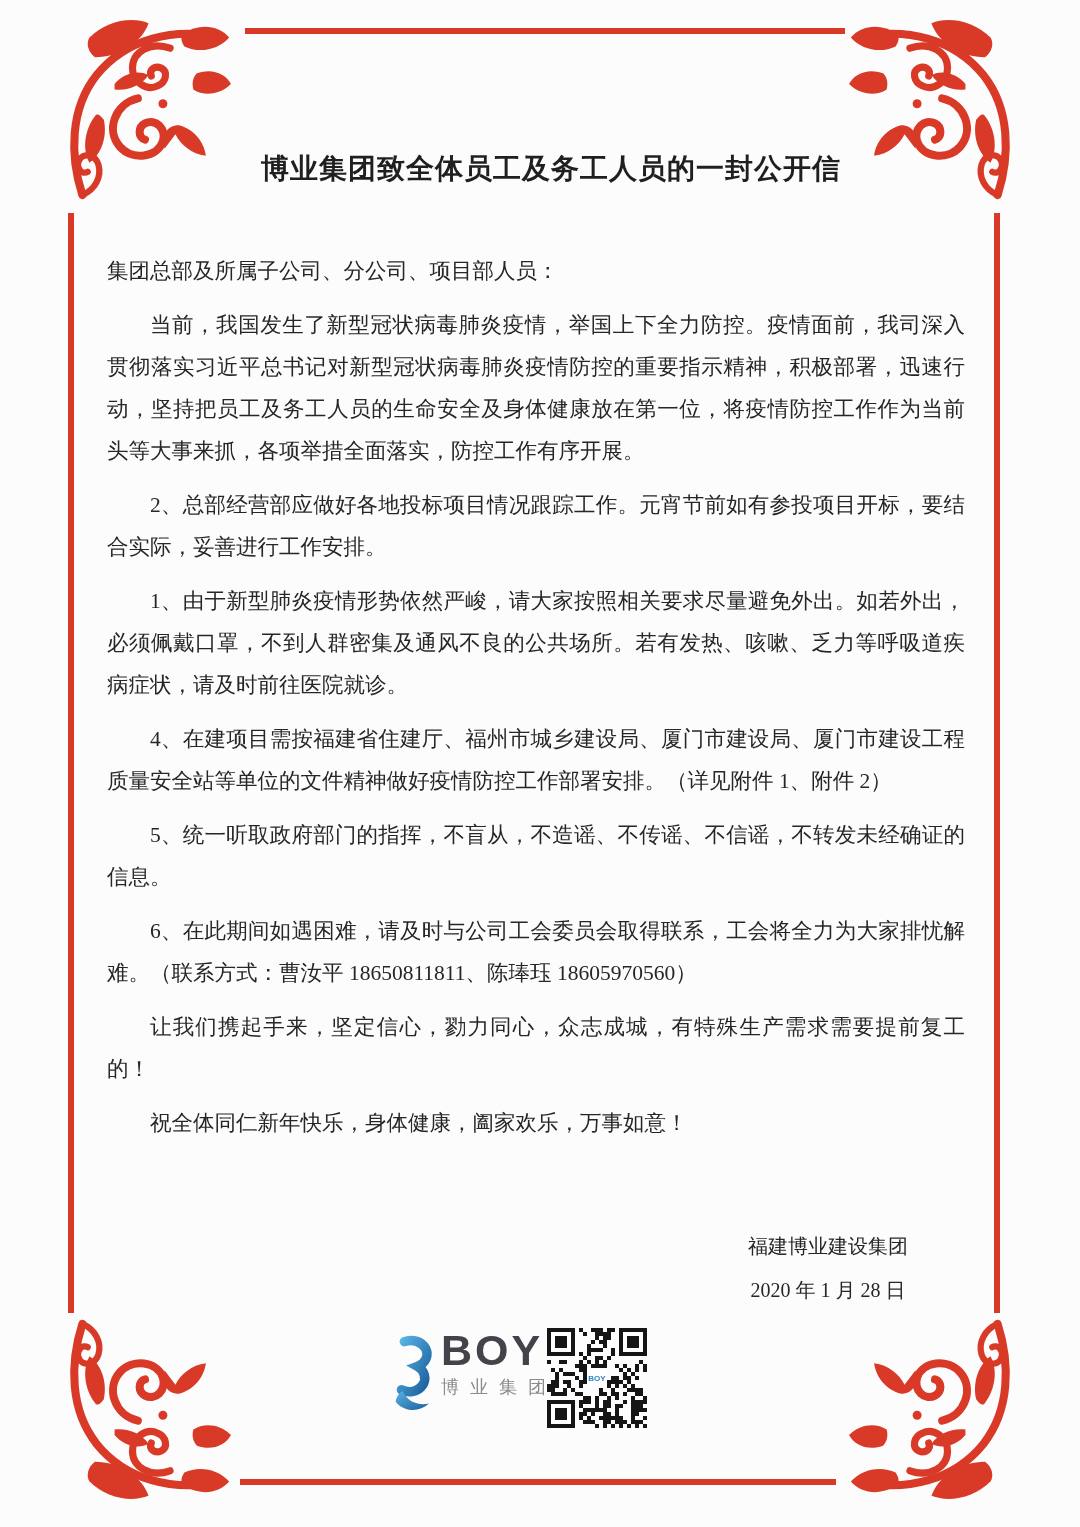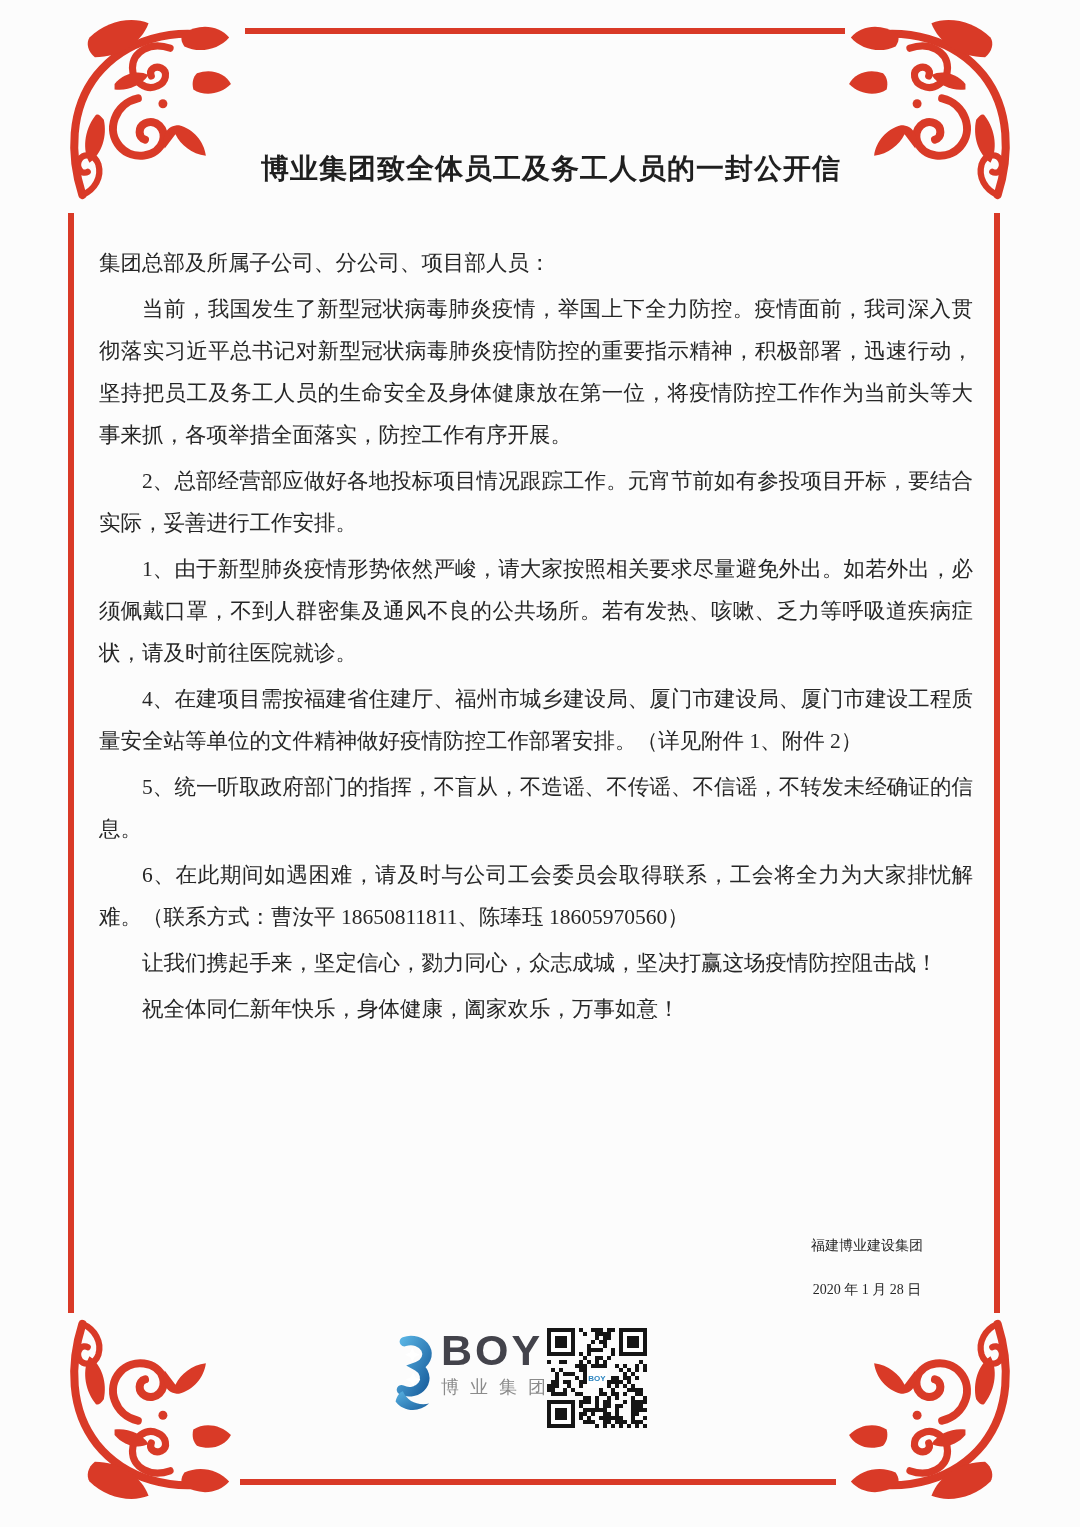--- a/index.html
+++ b/index.html
@@ -22,25 +22,25 @@
   .corner.br{right:55px;bottom:24px;transform:scale(-1,-1);}
   
   .title{
     position:absolute;left:0;top:150px;width:100%;text-align:center;
     font-size:28px;font-weight:bold;color:#1f1f1f;letter-spacing:1px;padding-left:11px;
   }
   .letter-body{
     position:absolute;left:95px;top:238px;width:882px;
     font-size:21.5px;line-height:42px;text-align:justify;
   }
-  .letter-body p{margin:4px;}
+  .letter-body p{margin:12px;}
   .para.indent{text-indent:2em;}
   .signature{
-    position:absolute;right:157px;top:1224px;text-align:center;
-    font-size:14px;line-height:44px;white-space:nowrap;
+    position:absolute;right:172px;top:1224px;text-align:center;
+    font-size:20px;line-height:44px;white-space:nowrap;
   }
   
   .logo{position:absolute;left:394px;top:1330px;display:flex;align-items:flex-start;}
   .logo-mark{width:44px;height:86px;flex:0 0 auto;}
   .logo-text{margin-left:3px;font-family:"Liberation Sans","DejaVu Sans",sans-serif;}
   .wordmark{font-size:43px;font-weight:800;color:#43434b;letter-spacing:3px;line-height:40px;}
   .cn-name{font-size:18px;color:#8b8b8b;letter-spacing:11px;margin-top:5px;white-space:nowrap;}
   
   .qr{position:absolute;left:547px;top:1328px;width:100px;height:100px;}
 </style>
@@ -86,21 +86,21 @@
 <div class="title">博业集团致全体员工及务工人员的一封公开信</div>
 
 <div class="letter-body">
   <p class="para">集团总部及所属子公司、分公司、项目部人员：</p>
   <p class="para indent">当前，我国发生了新型冠状病毒肺炎疫情，举国上下全力防控。疫情面前，我司深入贯彻落实习近平总书记对新型冠状病毒肺炎疫情防控的重要指示精神，积极部署，迅速行动，坚持把员工及务工人员的生命安全及身体健康放在第一位，将疫情防控工作作为当前头等大事来抓，各项举措全面落实，防控工作有序开展。</p>
   <p class="para indent">2、总部经营部应做好各地投标项目情况跟踪工作。元宵节前如有参投项目开标，要结合实际，妥善进行工作安排。</p>
   <p class="para indent">1、由于新型肺炎疫情形势依然严峻，请大家按照相关要求尽量避免外出。如若外出，必须佩戴口罩，不到人群密集及通风不良的公共场所。若有发热、咳嗽、乏力等呼吸道疾病症状，请及时前往医院就诊。</p>
   <p class="para indent">4、在建项目需按福建省住建厅、福州市城乡建设局、厦门市建设局、厦门市建设工程质量安全站等单位的文件精神做好疫情防控工作部署安排。（详见附件 1、附件 2）</p>
   <p class="para indent">5、统一听取政府部门的指挥，不盲从，不造谣、不传谣、不信谣，不转发未经确证的信息。</p>
   <p class="para indent">6、在此期间如遇困难，请及时与公司工会委员会取得联系，工会将全力为大家排忧解难。（联系方式：曹汝平 18650811811、陈琫珏 18605970560）</p>
-  <p class="para indent">让我们携起手来，坚定信心，勠力同心，众志成城，坚决打赢这场疫情防控阻击战！</p>
+  <p class="para indent">让我们携起手来，坚定信心，勠力同心，众志成城，有特殊生产需求需要提前复工的！</p>
   <p class="para indent">祝全体同仁新年快乐，身体健康，阖家欢乐，万事如意！</p>
 </div>
 
 <div class="signature">
   <div>福建博业建设集团</div>
   <div>2020 年 1 月 28 日</div>
 </div>
 
 <div class="logo">
   <svg class="logo-mark" viewBox="0 0 60 118">

